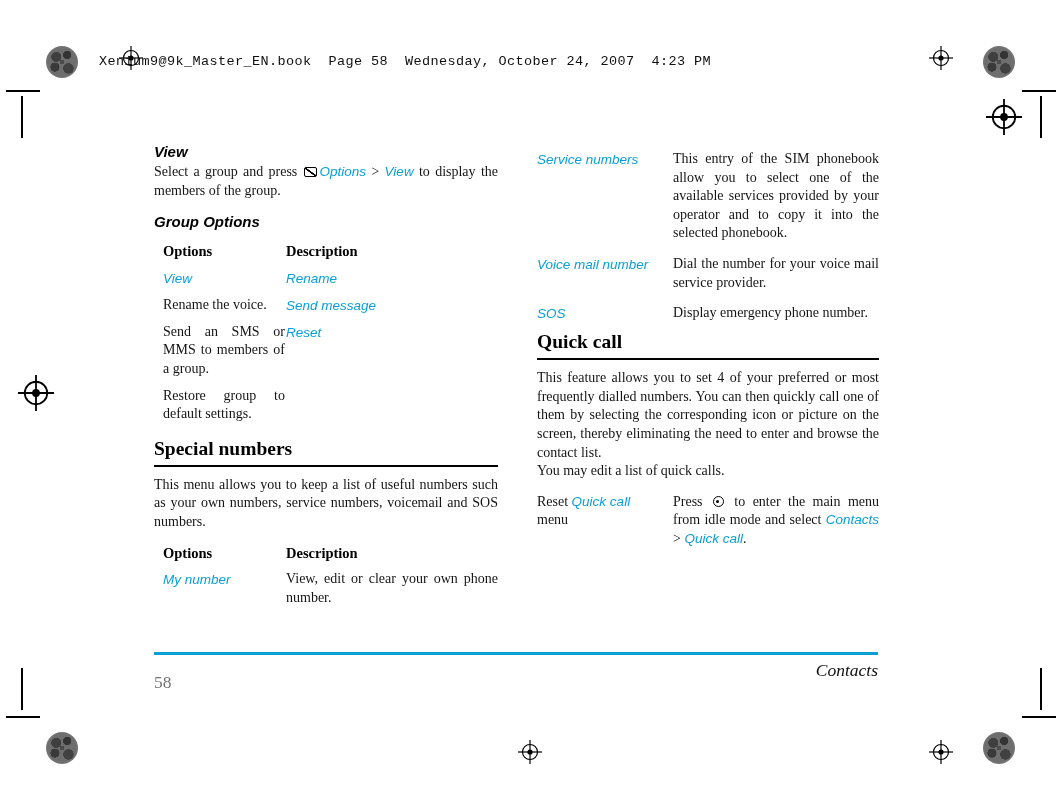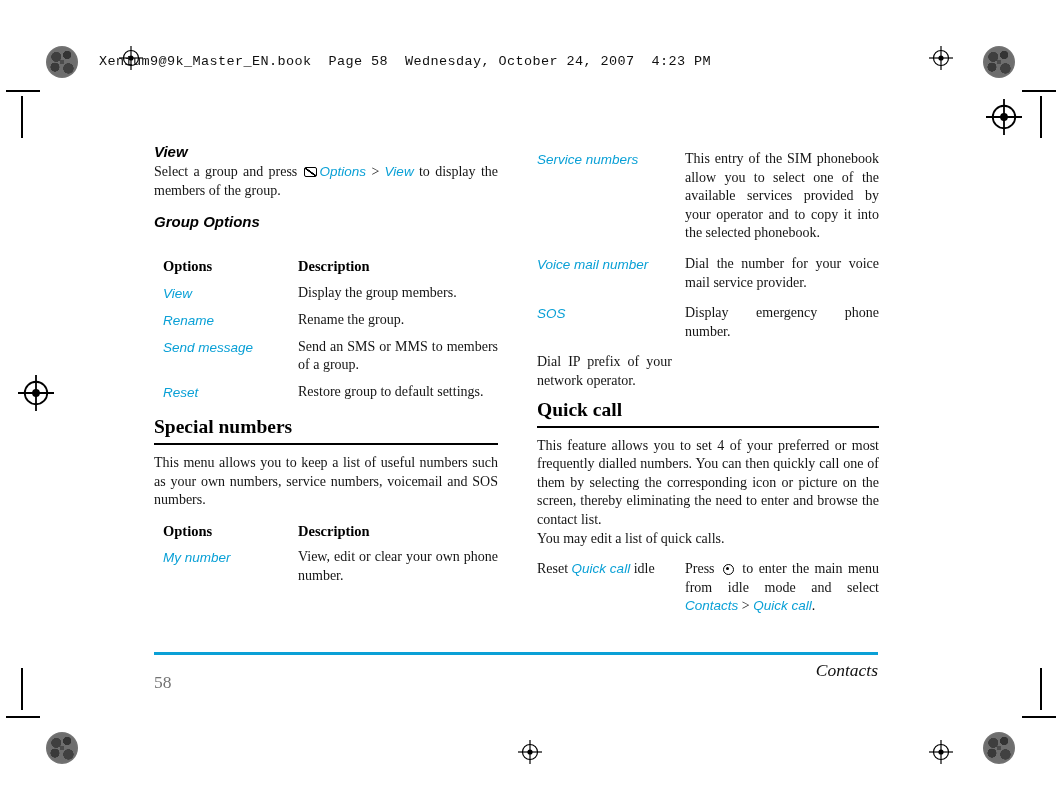--- a/index.html
+++ b/index.html
@@ -28,27 +28,27 @@
 
   
   .col{ position:absolute; font-size:14px; line-height:18.6px; }
   .col.left{ left:154px; top:142px; width:344px; }
   .col.right{ left:537px; top:150px; width:342px; }
 
   .subhead{ font-family:"Liberation Sans", sans-serif; font-weight:bold; font-style:italic;
     font-size:15px; line-height:19px; color:#000; }
   .body{ text-align:justify; }
   .accent{ color:var(--accent); font-family:"Liberation Sans", sans-serif; font-style:italic; font-size:13.5px; }
-  .mb2{ margin-bottom:2px; } .mb8{ margin-bottom:8px; } .mb11{ margin-bottom:26px; }
+  .mb2{ margin-bottom:2px; } .mb8{ margin-bottom:8px; } .mb11{ margin-bottom:11px; }
   .mb12{ margin-bottom:12px; } .mb14{ margin-bottom:14px; }
 
   h2.rulehead{ font-family:"Liberation Serif", serif; font-weight:bold; font-size:19.5px;
     line-height:22px; color:#000; border-bottom:2px solid #000; padding-bottom:5px; margin:0 0 9px 0; }
 
-  .tbl{ display:grid; column-gap:13px; }
+  .tbl{ display:grid; column-gap:1px; }
   .left-tbl{ grid-template-columns:122px 1fr; padding-left:9px; row-gap:8px; }
   .right-tbl{ grid-template-columns:135px 1fr; row-gap:12px; }
   .tbl .hdr{ font-weight:bold; font-size:14.5px; color:#000; }
   .tbl .opt{ font-family:"Liberation Sans", sans-serif; font-style:italic; font-size:13.5px;
     line-height:18px; color:var(--accent); padding-right:10px; padding-top:1px; }
   .tbl .desc{ text-align:justify; }
   .label-cell{ padding-right:10px; }
 
   
   .softkey{ display:inline-block; width:13px; height:10px; border:1.2px solid #000; border-radius:2px;
@@ -130,24 +130,23 @@
 
     <p class="body mb12"><span>Select a group and press </span><span class="softkey"></span><span class="accent">Options</span><span> &gt; </span><span class="accent">View</span><span> to display the members of the group.</span></p>
 
     <h3 class="subhead mb11">Group Options</h3>
 
     <div class="tbl left-tbl mb14">
       <div class="hdr">Options</div>
       <div class="hdr">Description</div>
 
       <div class="opt">View</div>
-      <div class="desc">Display the group members.</div>
 
       <div class="opt">Rename</div>
-      <div class="desc">Rename the group.</div>
+      <div class="desc">Rename the voice.</div>
 
       <div class="opt">Send message</div>
       <div class="desc">Send an SMS or MMS to members of a group.</div>
 
       <div class="opt">Reset</div>
       <div class="desc">Restore group to default settings.</div>
     </div>
 
     <h2 class="rulehead">Special numbers</h2>
 
@@ -168,30 +167,29 @@
     <div class="tbl right-tbl mb8">
       <div class="opt">Service numbers</div>
       <div class="desc">This entry of the SIM phonebook allow you to select one of the available services provided by your operator and to copy it into the selected phonebook.</div>
 
       <div class="opt">Voice mail number</div>
       <div class="desc">Dial the number for your voice mail service provider.</div>
 
       <div class="opt">SOS</div>
       <div class="desc">Display emergency phone number.</div>
 
-      <div class="desc">Dial IP prefix of your network operator.</div>
     </div>
 
     <h2 class="rulehead">Quick call</h2>
 
     <p class="body">This feature allows you to set 4 of your preferred or most frequently dialled numbers. You can then quickly call one of them by selecting the corresponding icon or picture on the screen, thereby eliminating the need to enter and browse the contact list.</p>
     <p class="body mb12">You may edit a list of quick calls.</p>
 
     <div class="tbl right-tbl">
-      <div class="label-cell"><span>Reset </span><span class="accent">Quick call</span><span> idle</span></div>
+      <div class="label-cell"><span>Reset </span><span class="accent">Quick call</span><span> menu</span></div>
       <div class="desc"><span>Press </span><span class="okkey"></span><span> to enter the main menu from idle mode and select </span><span class="accent">Contacts</span><span> &gt; </span><span class="accent">Quick call</span><span>.</span></div>
     </div>
 
   </div>
 
   <div class="footer-rule"></div>
   <div class="footer-page">58</div>
   <div class="footer-section">Contacts</div>
 
 </div>

